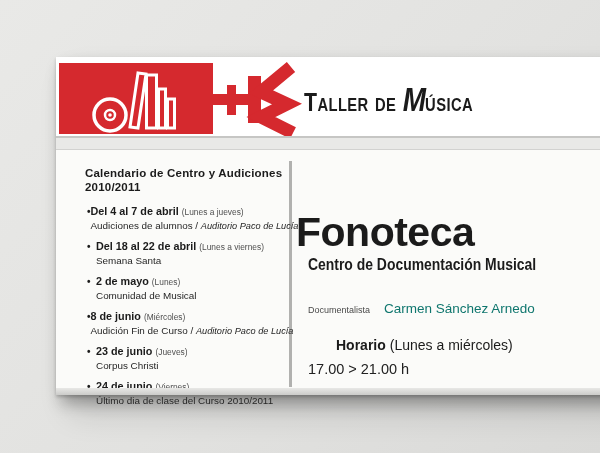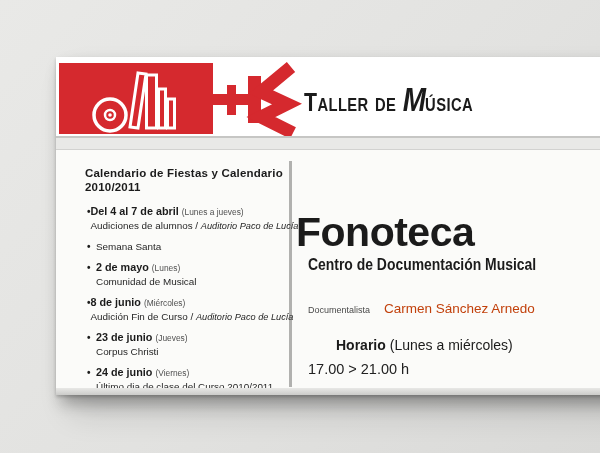--- a/index.html
+++ b/index.html
@@ -53,21 +53,21 @@
   .l1 .days { font-size:8.4px; font-weight:400; color:#4f4f4f; margin-left:3px; letter-spacing:0; }
   .l2 { font-size:9.9px; line-height:13px; font-weight:400; color:#262626; white-space:nowrap; }
   .l2 .venue { font-style:italic; font-size:9.2px; }
 
   
   .fonoteca { position:absolute; left:240px; top:153px; font-size:41px; line-height:44px; font-weight:700; letter-spacing:-.5px; }
   .subtitle { position:absolute; left:252px; top:199px; font-size:16px; font-weight:700; white-space:nowrap;
               transform:scaleX(.87); transform-origin:left center; }
   .docu { position:absolute; left:252px; top:242px; white-space:nowrap; }
   .docu .role { font-size:9px; color:#4a4a4a; margin-right:14px; }
-  .docu .name { font-size:13.5px; color:#c2410c; }
+  .docu .name { font-size:13.5px; color:#0f766e; }
   .horario { position:absolute; left:252px; top:280px; font-size:14px; white-space:nowrap;margin-left:28px; }
   .horario .hlabel { font-weight:700; }
   .horario .hdays { font-weight:400; margin-left:4px; }
   .time { position:absolute; left:252px; top:304px; font-size:14.5px; color:#222222;text-align:right; }
 </style>
 </head>
 <body>
 
 <div class="card">
 
@@ -91,37 +91,38 @@
         <polyline class="brandline" points="80,10 50,35 76,47 50,60 82,76"></polyline>
       </svg>
     </div>
     <div class="wordmark"><span>Taller de </span><span class="bigm">M</span><span>úsica</span></div>
   </div>
 
   <div class="band-strip"></div>
   <div class="divider"></div>
 
   <div class="heading">
-    <div>Calendario de Fiestas y Calendario</div>
+    <div>Calendario de Centro y Audiciones</div>
     <div>2010/2011</div>
   </div>
 
   <div class="events">
 
     <div class="event">
       <span class="bullet">•</span>
       <div class="lines">
         <div class="l1"><span>Del 4 al 7 de abril</span><span class="days">(Lunes a jueves)</span></div>
         <div class="l2"><span>Audiciones de alumnos / </span><span class="venue">Auditorio Paco de Lucía</span></div>
       </div>
     </div>
 
     <div class="event">
       <span class="bullet">•</span>
       <div class="lines">
+        <div class="l1"><span>Del 18 al 22 de abril</span><span class="days">(Lunes a viernes)</span></div>
         <div class="l2"><span>Semana Santa</span><span class="venue"></span></div>
       </div>
     </div>
 
     <div class="event">
       <span class="bullet">•</span>
       <div class="lines">
         <div class="l1"><span>2 de mayo</span><span class="days">(Lunes)</span></div>
         <div class="l2"><span>Comunidad de Musical</span><span class="venue"></span></div>
       </div>

